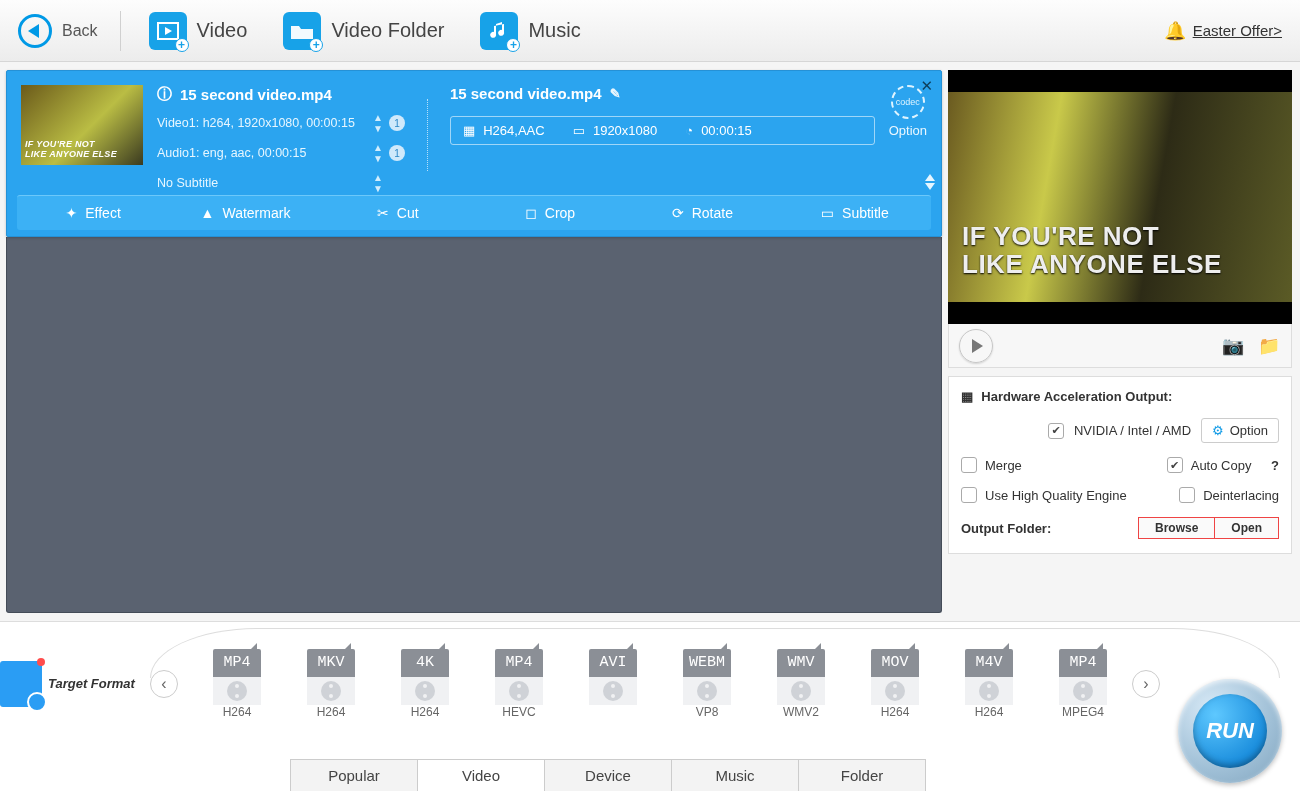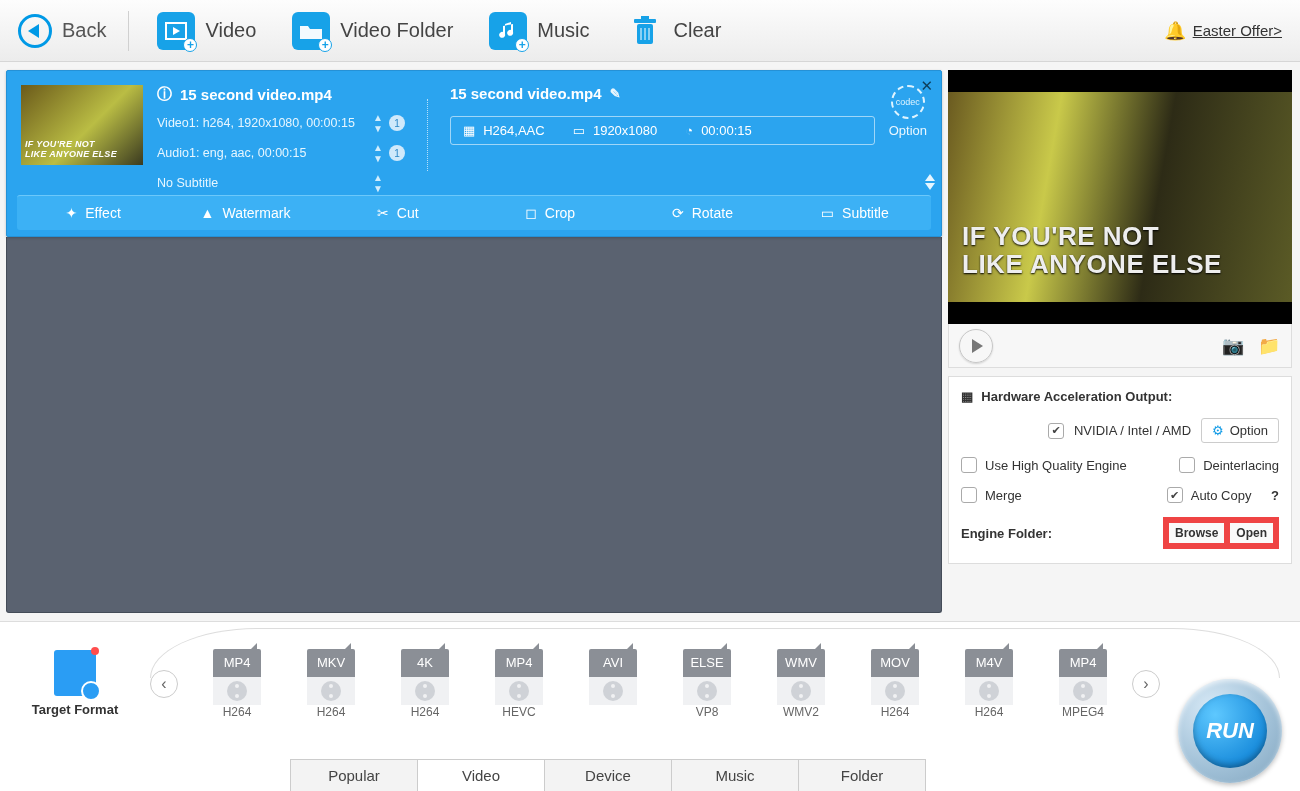--- a/index.html
+++ b/index.html
@@ -7,21 +7,21 @@
 
   
   .topbar { height:62px; background:linear-gradient(#fdfdfd,#ececec); border-bottom:1px solid #d6d6d6;
             display:flex; align-items:center; padding:0 18px; gap:20px; }
   .back    { display:flex; align-items:center; gap:10px; color:#0099e6; cursor:pointer;
              padding-right:22px; border-right:1px solid #d0d0d0; height:40px; }
   .back-circle{width:34px;height:34px;border:3px solid #0099e6;border-radius:50%;display:flex;
                align-items:center;justify-content:center;}
   .back-arrow{width:0;height:0;border-top:7px solid transparent;border-bottom:7px solid transparent;
               border-right:11px solid #0099e6;margin-left:-3px;}
-  .back-txt{font-size:20px;color:#555;}
+  .back-txt{font-size:16px;color:#555;}
   .tbtn { display:flex; align-items:center; gap:10px; cursor:pointer; padding:0 8px; }
   .tbtn-icon{width:38px;height:38px;background:#17a2e8;border-radius:6px;display:flex;
              align-items:center;justify-content:center;position:relative;}
   .tbtn-icon.trash{background:transparent;}
   .tbtn-lbl{font-size:20px;color:#444;}
   .plus-badge{position:absolute;right:-2px;bottom:-2px;width:14px;height:14px;background:#fff;
               border-radius:50%;color:#17a2e8;font-size:12px;font-weight:bold;line-height:13px;
               text-align:center;border:1px solid #17a2e8;}
   .easter{margin-left:auto;display:flex;align-items:center;gap:6px;color:#333;cursor:pointer;}
   .bell{color:#ff9d00;font-size:18px;}
@@ -92,42 +92,42 @@
   .chk{width:16px;height:16px;border:1px solid #aaa;border-radius:3px;display:inline-flex;
        align-items:center;justify-content:center;font-size:11px;color:#444;}
   .chk.on::after{content:"✔";}
   .opt-btn{display:flex;align-items:center;gap:6px;border:1px solid #ccc;border-radius:3px;
            padding:4px 10px;cursor:pointer;}
   .gear{color:#129be6;}
   .chk-row{display:flex;justify-content:space-between;margin-bottom:14px;}
   .chk-item{display:flex;align-items:center;gap:8px;}
   .of-title{font-weight:700;margin:4px 0 6px 0;display:flex;align-items:center;}
   .of-btns{margin-left:auto;display:flex;}
-  .of-btns div{border:6px solid #ef4444;padding:3px 6px;font-size:12px;cursor:pointer;background:#fafafa;}
+  .of-btns div{border:1px solid #ef4444;padding:3px 16px;font-size:12px;cursor:pointer;background:#fafafa;}
   .of-btns div:first-child{border-right:none;}
   .of-path{color:#777;font-size:12.5px;cursor:pointer;}
 
   
   .bottom{position:absolute;left:0;right:0;bottom:0;height:170px;background:#fff;
           border-top:1px solid #ddd;}
   .fmt-wrap{position:relative;height:123px;display:flex;align-items:center;}
-  .target{width:150px;display:flex;flex-direction:column;align-items:center;gap:6px;}
+  .target{width:150px;display:flex;flex-direction:row;align-items:center;gap:6px;font-style:italic;}
   .target-ic{width:42px;height:46px;background:#2a9df4;border-radius:3px;position:relative;}
   .target-ic::after{content:"";position:absolute;right:-5px;bottom:-5px;width:16px;height:16px;
                     border-radius:50%;background:#2a9df4;border:2px solid #fff;}
   .target-dot{position:absolute;top:-3px;right:-3px;width:8px;height:8px;border-radius:50%;background:#ff4d4d;}
   .target-lbl{font-size:13px;font-weight:700;color:#333;}
   .arc{position:absolute;top:6px;left:150px;right:20px;height:50px;border:1px solid #ddd;
        border-bottom:none;border-radius:120px 120px 0 0 / 56px 56px 0 0;}
   .nav{width:28px;height:28px;border:1px solid #ccc;border-radius:50%;display:flex;
        align-items:center;justify-content:center;cursor:pointer;color:#666;background:#fff;z-index:2;}
   .fmts{flex:1;display:flex;gap:36px;justify-content:flex-start;padding-left:30px;z-index:2;}
   .fmt{display:flex;flex-direction:column;align-items:center;cursor:pointer;width:58px;}
-  .fmt-top{width:48px;height:28px;background:#8b8f96;color:#fff;font-size:13px;display:flex;
-           align-items:center;justify-content:center;border-radius:2px 2px 0 0;position:relative;}
+  .fmt-top{width:48px;height:28px;background:#8b8f96;color:#fff;font-size:15px;display:flex;
+           align-items:center;justify-content:center;border-radius:2px 2px 0 0;position:relative;font-family:Liberation Mono, monospace;}
   .fmt-top::before{content:"";position:absolute;top:-6px;right:4px;width:0;height:0;
                    border-left:6px solid transparent;border-bottom:6px solid #8b8f96;}
   .fmt-mid{width:48px;height:28px;background:#f0f1f3;display:flex;align-items:center;justify-content:center;}
   .reel{width:20px;height:20px;border-radius:50%;background:#cfd2d7;position:relative;}
   .reel::before,.reel::after{content:"";position:absolute;width:4px;height:4px;background:#f0f1f3;border-radius:50%;}
   .reel::before{top:3px;left:8px;} .reel::after{bottom:3px;left:8px;}
   .fmt-bot{font-size:12px;color:#666;margin-top:0;}
   .run{position:absolute;right:18px;bottom:8px;width:104px;height:104px;border-radius:50%;
        background:radial-gradient(circle at 32% 28%,#d7e9f6 0%,#9fbfd6 60%,#7fa3bd 100%);
        display:flex;align-items:center;justify-content:center;cursor:pointer;
@@ -178,33 +178,20 @@
   <div class="tbtn">
     <div class="tbtn-icon">
       <svg width="20" height="20">
           <path d="M7 3v10a3 3 0 1 1-2-2V5l10-2v8a3 3 0 1 1-2-2V1z" fill="#fff"></path>
         </svg>
       <div class="plus-badge">+</div>
     </div>
     <span class="tbtn-lbl">Music</span>
   </div>
 
-  <div class="tbtn">
-    <div class="tbtn-icon trash">
-      <svg width="30" height="32">
-          <rect x="7" y="9" width="16" height="20" rx="2" fill="#17a2e8"></rect>
-          <rect x="4" y="4" width="22" height="4" rx="1" fill="#17a2e8"></rect>
-          <rect x="11" y="1" width="8" height="3" fill="#17a2e8"></rect>
-          <line x1="11" y1="13" x2="11" y2="25" stroke="#fff"></line>
-          <line x1="15" y1="13" x2="15" y2="25" stroke="#fff"></line>
-          <line x1="19" y1="13" x2="19" y2="25" stroke="#fff"></line>
-        </svg>
-    </div>
-    <span class="tbtn-lbl">Clear</span>
-  </div>
 
   <div class="easter">
     <span class="bell">🔔</span>
     <span class="easter-txt">Easter Offer&gt;</span>
   </div>
 </div>
 
 <div class="main">
 
   <div class="left">
@@ -319,36 +306,36 @@
         <span class="chk on"></span>
         <span>NVIDIA / Intel / AMD</span>
         <div class="opt-btn">
           <span class="gear">⚙</span>
           <span>Option</span>
         </div>
       </div>
       <div class="chk-row">
         <div class="chk-item">
             <span class="chk"></span>
+            <span>Merge</span>
+          </div>
+        <div class="chk-item"><span class="chk on"></span><span>Auto Copy</span>&nbsp;<span style="font-weight:700;">?</span></div>
+      </div>
+      <div class="chk-row">
+        <div class="chk-item">
+            <span class="chk"></span>
             <span>Use High Quality Engine</span>
           </div>
         <div class="chk-item">
             <span class="chk"></span>
             <span>Deinterlacing</span>
           </div>
       </div>
-      <div class="chk-row">
-        <div class="chk-item">
-            <span class="chk"></span>
-            <span>Merge</span>
-          </div>
-        <div class="chk-item"><span class="chk on"></span><span>Auto Copy</span>&nbsp;<span style="font-weight:700;">?</span></div>
-      </div>
       <div class="of-title">
-        <span>Engine Folder:</span>
+        <span>Output Folder:</span>
         <div class="of-btns">
           <div>Browse</div>
           <div>Open</div>
         </div>
       </div>
     </div>
   </div>
 </div>
 
 <div class="bottom">
@@ -391,21 +378,21 @@
           <div class="fmt-bot">HEVC</div>
         </div>
         <div class="fmt">
           <div class="fmt-top">AVI</div>
           <div class="fmt-mid">
             <div class="reel"></div>
           </div>
           <div class="fmt-bot"></div>
         </div>
         <div class="fmt">
-          <div class="fmt-top">ELSE</div>
+          <div class="fmt-top">WEBM</div>
           <div class="fmt-mid">
             <div class="reel"></div>
           </div>
           <div class="fmt-bot">VP8</div>
         </div>
         <div class="fmt">
           <div class="fmt-top">WMV</div>
           <div class="fmt-mid">
             <div class="reel"></div>
           </div>

